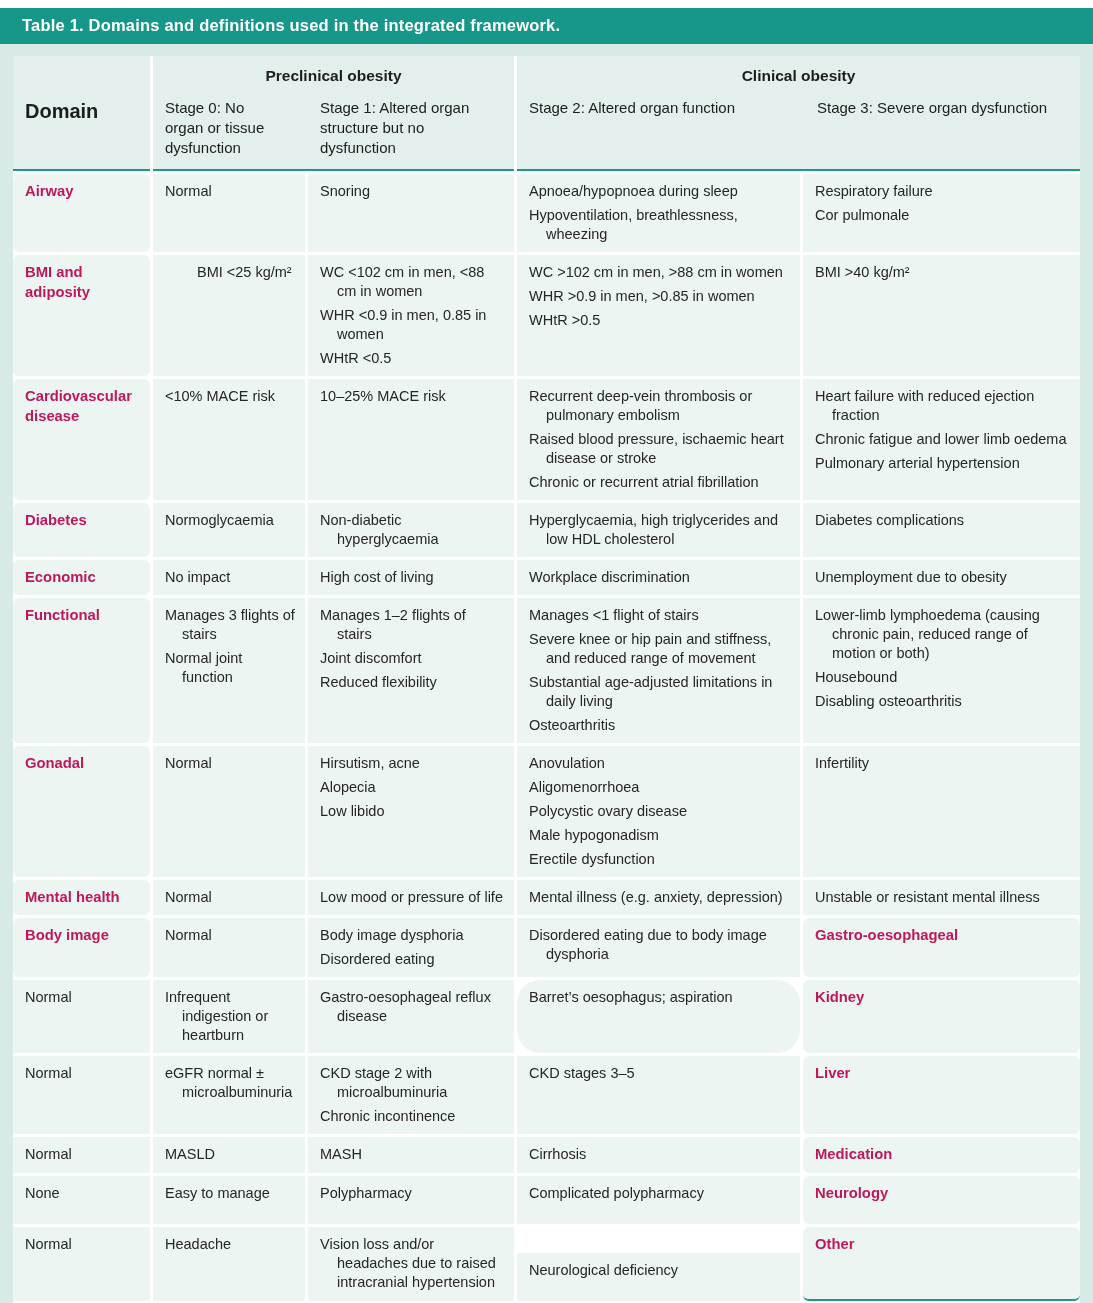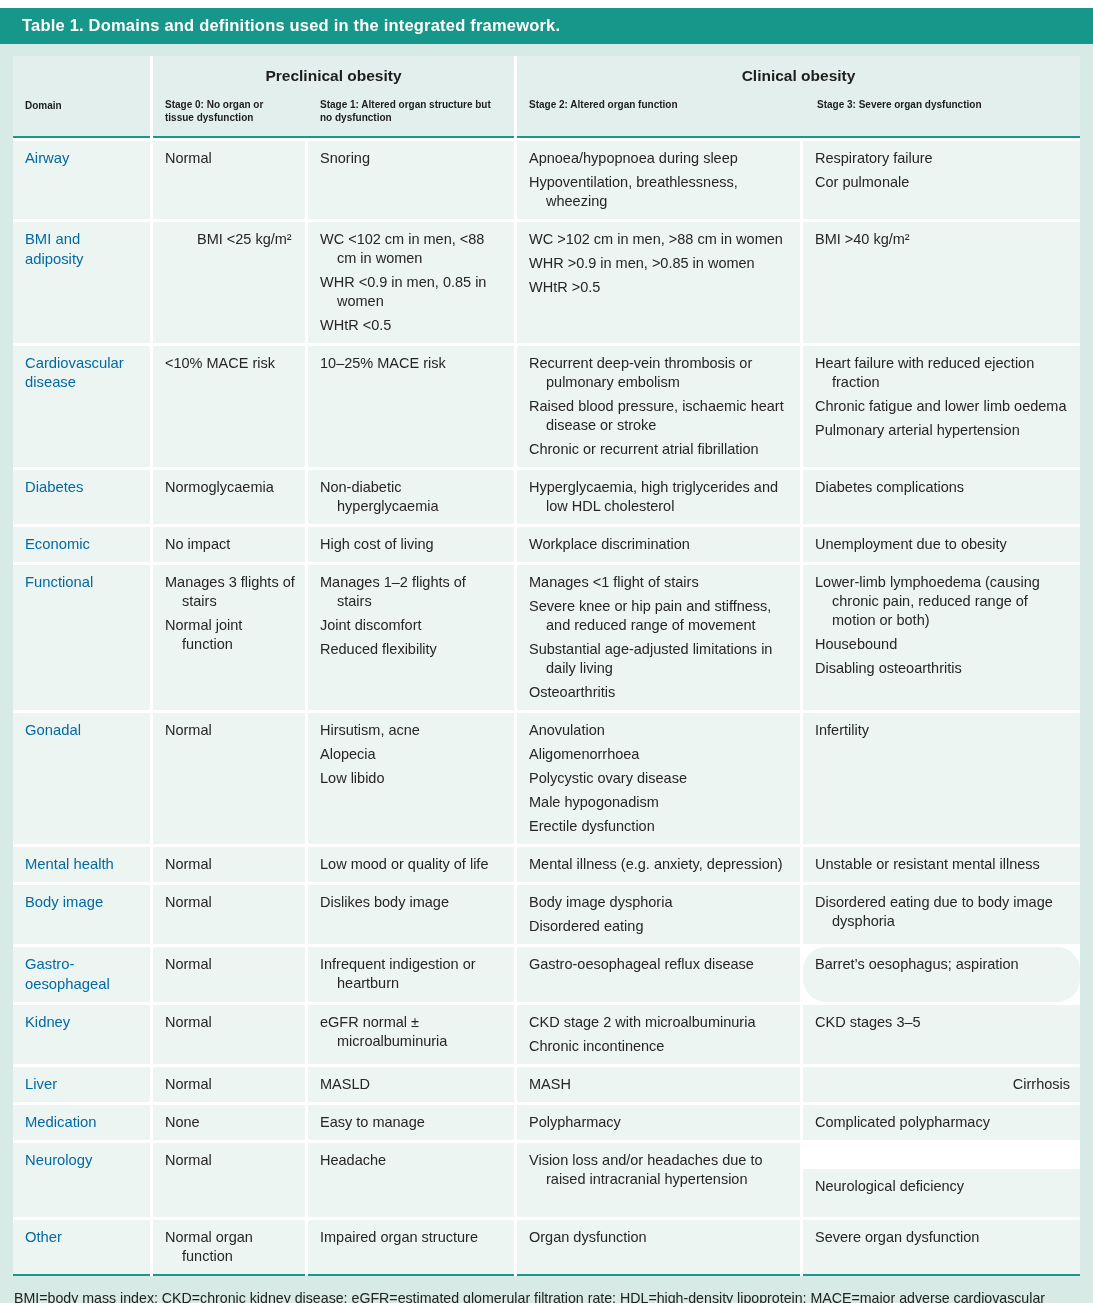--- a/index.html
+++ b/index.html
@@ -33,52 +33,53 @@
     background: #ffffff;
   }
   .hcell {
     background: #e3efed;
     border-bottom: 2px solid #18998a;
     color: #1d1d1b;
   }
   .domain-hcell {
     padding: 44px 10px 10px 12px;
     font-weight: bold;
-    font-size: 10px;
+    font-size: 20px;
   }
   .group-cell { padding-top: 11px; }
   .group-label {
     text-align: center;
     font-weight: bold;
     font-size: 15.5px;
     padding-bottom: 9px;
   }
   .stage-row { display: grid; }
   .stage-row.preclinical { grid-template-columns: 155px 1fr; }
   .stage-row.clinical   { grid-template-columns: 288px 1fr; }
   .stage-h {
-    font-weight: bold;
-    font-size: 10px;
+    font-weight: normal;
+    font-size: 15px;
     padding: 4px 10px 12px 12px;
     line-height: 1.32;
   }
   .stage-h .constrain0 { display: block; max-width: 118px; }
   .stage-h .constrain1 { display: block; max-width: 172px; }
   .cell {
     background: #edf5f3;
     padding: 8px 10px 8px 12px;
     font-size: 14.5px;
     line-height: 1.31;
     color: #262624;
   }
   .domain-cell {
-    font-weight: normal;
-    color: #0369a1;
+    font-weight: bold;
+    color: #be185d;
     font-size: 14.8px;
     line-height: 1.3;
+    border-radius: 6px;
   }
   .item { padding-left: 17px; text-indent: -17px; }
   .item + .item { margin-top: 5px; }
   .last-row { border-bottom: 2px solid #18998a; }
   .footnote {
     margin: 0 13px;
     padding: 10px 2px 6px 1px;
     font-size: 14.2px;
     line-height: 1.82;
     color: #21211f;
@@ -242,35 +243,32 @@
         </div>
   <div class="cell" style="min-height: 124px;">
           <div class="item">Infertility</div>
         </div>
 
   <div class="cell domain-cell" style="min-height: 28px;">Mental health</div>
   <div class="cell" style="min-height: 28px;">
           <div class="item">Normal</div>
         </div>
   <div class="cell" style="min-height: 28px;">
-          <div class="item">Low mood or quality of life</div>
+          <div class="item">Low mood or pressure of life</div>
         </div>
   <div class="cell" style="min-height: 28px;">
           <div class="item">Mental illness (e.g. anxiety, depression)</div>
         </div>
   <div class="cell" style="min-height: 28px;">
           <div class="item">Unstable or resistant mental illness</div>
         </div>
 
   <div class="cell domain-cell" style="min-height: 50px;">Body image</div>
   <div class="cell" style="min-height: 50px;">
           <div class="item">Normal</div>
-        </div>
-  <div class="cell" style="min-height: 50px;">
-          <div class="item">Dislikes body image</div>
         </div>
   <div class="cell" style="min-height: 50px;">
           <div class="item">Body image dysphoria</div>
           <div class="item">Disordered eating</div>
         </div>
   <div class="cell" style="min-height: 50px;">
           <div class="item">Disordered eating due to body image dysphoria</div>
         </div>
 
   <div class="cell domain-cell" style="min-height: 48px;">Gastro-oesophageal</div>
@@ -305,21 +303,21 @@
   <div class="cell domain-cell" style="min-height: 28px;">Liver</div>
   <div class="cell" style="min-height: 28px;">
           <div class="item">Normal</div>
         </div>
   <div class="cell" style="min-height: 28px;">
           <div class="item">MASLD</div>
         </div>
   <div class="cell" style="min-height: 28px;">
           <div class="item">MASH</div>
         </div>
-  <div class="cell" style="min-height: 28px; text-align: right;">
+  <div class="cell" style="min-height: 28px;">
           <div class="item">Cirrhosis</div>
         </div>
 
   <div class="cell domain-cell" style="min-height: 28px;">Medication</div>
   <div class="cell" style="min-height: 28px;">
           <div class="item">None</div>
         </div>
   <div class="cell" style="min-height: 28px;">
           <div class="item">Easy to manage</div>
         </div>

